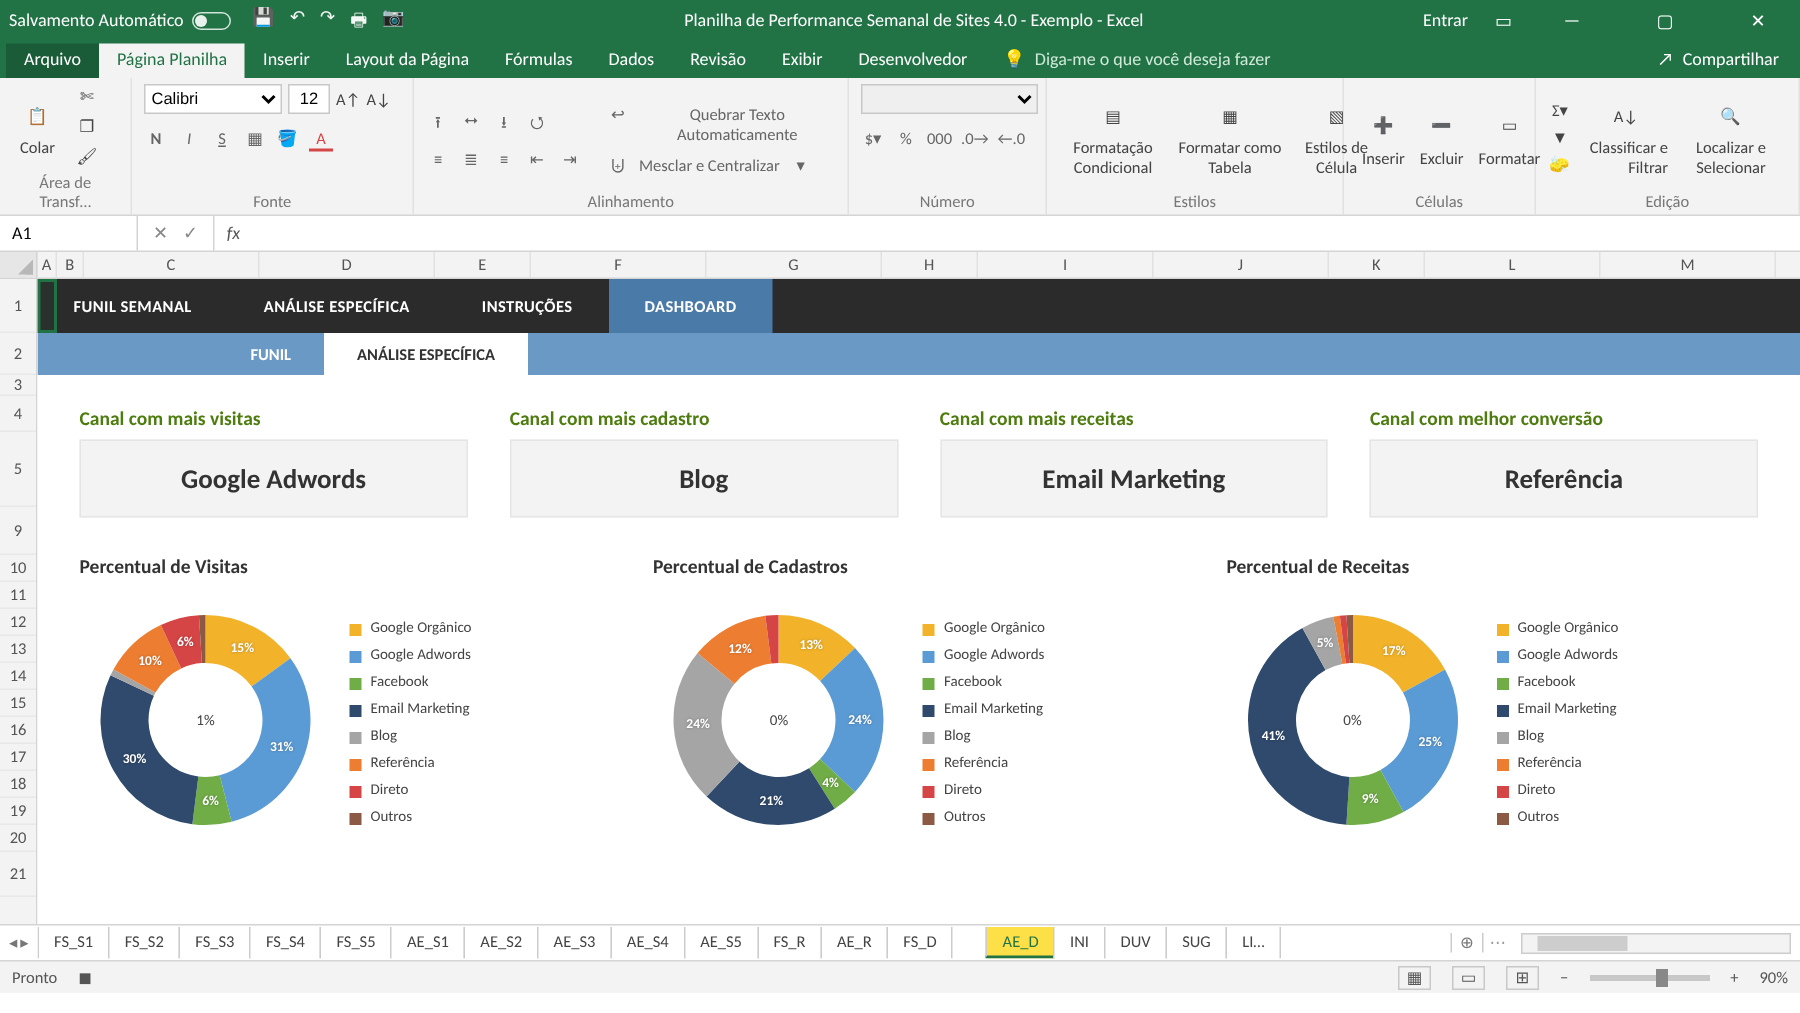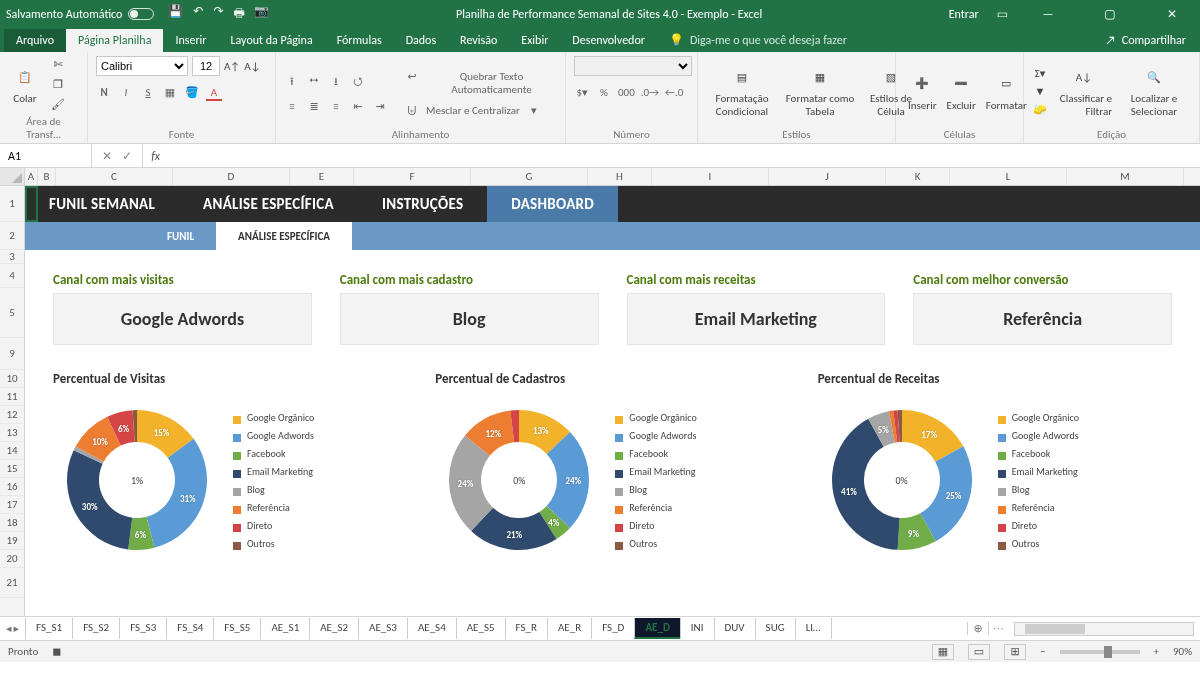--- a/index.html
+++ b/index.html
@@ -57,21 +57,21 @@
 .sheet { display: flex; height: 430px; }
 .rowhdr { width: 25px; background: #f3f3f3; border-right: 1px solid #d4d4d4; display: flex; flex-direction: column; font-size: 11px; color: #555; }
 .rowhdr .r { border-bottom: 1px solid #e8e8e8; text-align: center; display: flex; align-items: center; justify-content: center; }
 .gridarea { flex: 1; position: relative; background: #fff; overflow: hidden; }
 
 
 .dash { position: absolute; inset: 0; }
 .navbar { height: 36px; background: #2b2b2b; color: #fff; display: flex; align-items: stretch; }
 .navbar .logo { width: 115px; display: flex; align-items: center; gap: 6px; padding-left: 10px; font-size: 11px; color: #ddd; }
 .navbar .logo .bulb { width: 14px; height: 14px; border: 1.5px solid #ddd; border-radius: 50% 50% 40% 40%; }
-.navbar .nitem { padding: 0 24px; display: flex; align-items: center; font-size: 15px; font-weight: 600; letter-spacing: .3px; }
+.navbar .nitem { padding: 0 24px; display: flex; align-items: center; font-size: 11px; font-weight: 600; letter-spacing: .3px; }
 .navbar .nitem.active { background: #4a7aa8; }
 .subnav { height: 28px; background: #6a99c5; display: flex; align-items: stretch; padding-left: 120px; }
 .subnav .sitem { padding: 0 22px; display: flex; align-items: center; font-size: 11px; font-weight: 600; color: #fff; }
 .subnav .sitem.active { background: #fff; color: #333; }
 
 .cards { display: flex; gap: 28px; padding: 22px 28px 8px; }
 .card { flex: 1; }
 .card .hd { font-size: 13px; font-weight: 700; color: #4d7c0f; margin-bottom: 6px; }
 .card .val { background: #f3f3f3; border: 1px solid #e5e5e5; text-align: center; padding: 14px 0; font-size: 18px; font-weight: 700; color: #333; }
 
@@ -88,21 +88,21 @@
 .legend .sw { width: 8px; height: 8px; }
 
 
 .selA1 { position: absolute; top: 0; left: 0; width: 13px; height: 36px; border: 2px solid #217346; pointer-events: none; z-index: 5; background: rgba(33,115,70,.08); }
 
 
 .tabstrip { height: 24px; background: #fff; border-top: 1px solid #d4d4d4; display: flex; align-items: center; font-size: 11px; }
 .tabstrip .navbtns { display: flex; gap: 2px; padding: 0 6px; color: #777; }
 .tabstrip .tabs { display: flex; flex: 1; overflow: hidden; }
 .tabstrip .stab { padding: 3px 10px; border: 1px solid #ccc; border-top: none; border-bottom: none; background: #fff; color: #444; margin-right: -1px; }
-.tabstrip .stab.active { border-bottom: 2px solid #217346; color: #217346; font-weight: 700; background: #0f172a; }
+.tabstrip .stab.active { border-bottom: 2px solid #217346; color: #217346; font-weight: 400; background: #fde047; margin-left: 23px; }
 .tabstrip .addtab { width: 22px; text-align: center; color: #777; border: 1px solid #ccc; border-top: none; border-bottom: none; }
 .tabstrip .hscroll { width: 180px; height: 14px; border: 1px solid #ccc; margin: 0 6px; position: relative; background: #f3f3f3; }
 .tabstrip .hscroll .thumb { position: absolute; left: 10px; top: 1px; height: 10px; width: 60px; background: #cdcdcd; }
 
 
 .status { height: 22px; background: #f3f3f3; border-top: 1px solid #d4d4d4; display: flex; align-items: center; font-size: 11px; color: #555; padding: 0 8px; gap: 14px; }
 .status .spacer { flex: 1; }
 .status .viewbtn { width: 22px; height: 16px; border: 1px solid #c8c8c8; display: inline-flex; align-items: center; justify-content: center; }
 .status .zoomslider { width: 80px; height: 4px; background: #c8c8c8; position: relative; }
 .status .zoomslider::after { content: ""; position: absolute; top: -4px; left: 44px; width: 8px; height: 12px; background: #888; }

